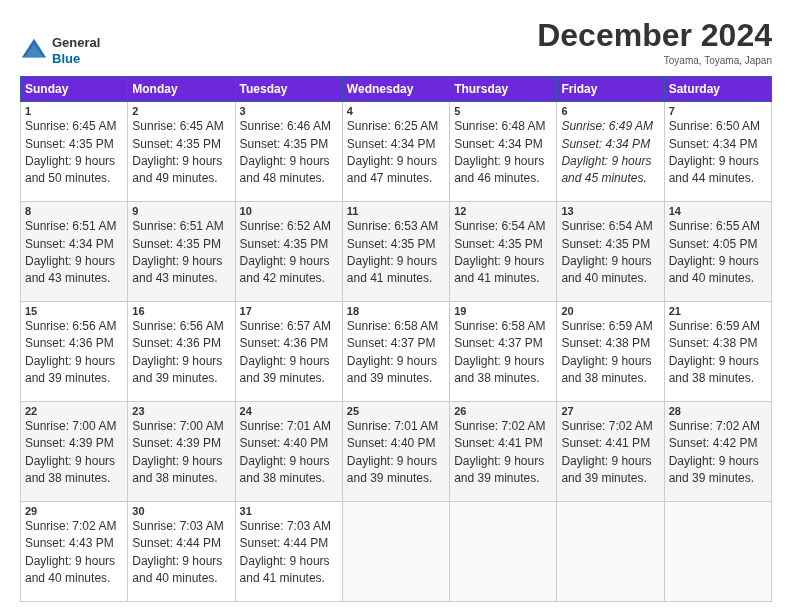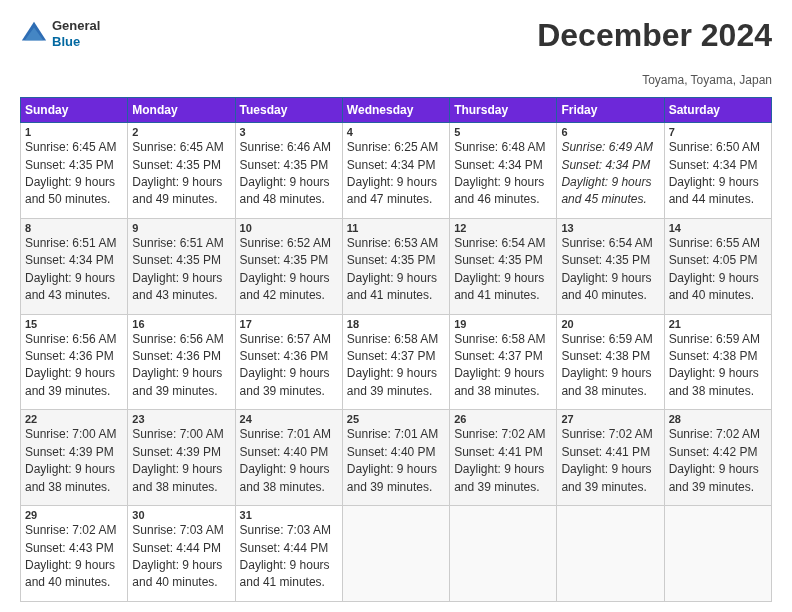--- a/index.html
+++ b/index.html
@@ -13,21 +13,21 @@
     .page {
       width: 792px;
       height: 612px;
       padding: 18px 20px 10px 20px;
       display: flex;
       flex-direction: column;
     }
     .header {
       display: flex;
       justify-content: space-between;
-      align-items: flex-start;
+      align-items: flex-end;
       margin-bottom: 10px;
     }
     .logo {
       display: flex;
       align-items: center;
       gap: 4px;
     }
     .logo-text {
       font-size: 13px;
       font-weight: bold;
@@ -44,23 +44,23 @@
       text-align: right;
     }
     .month-title {
       font-size: 32px;
       font-weight: bold;
       color: #333;
       line-height: 1.1;
       margin-left: 11px;
     }
     .location {
-      font-size: 12px;
+      font-size: 10px;
       color: #555;
-      margin-top: 20px;
+      margin-top: 2px;
     }
     .calendar {
       flex: 1;
       border: 1px solid #ccc;
       border-collapse: collapse;
       width: 100%;
       table-layout: fixed;
     }
     .calendar th {
       background: #6d28d9;

